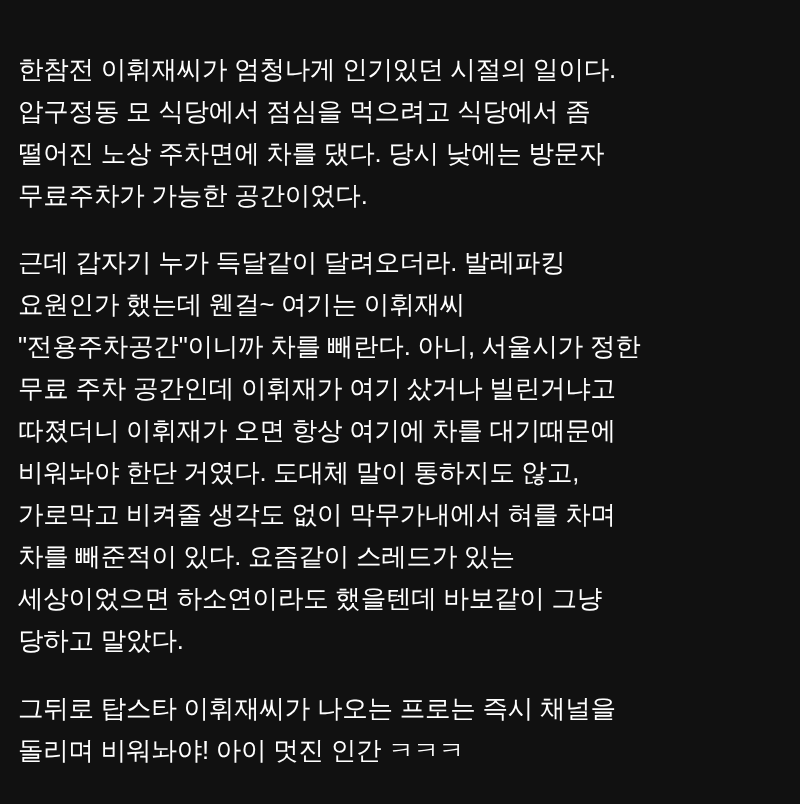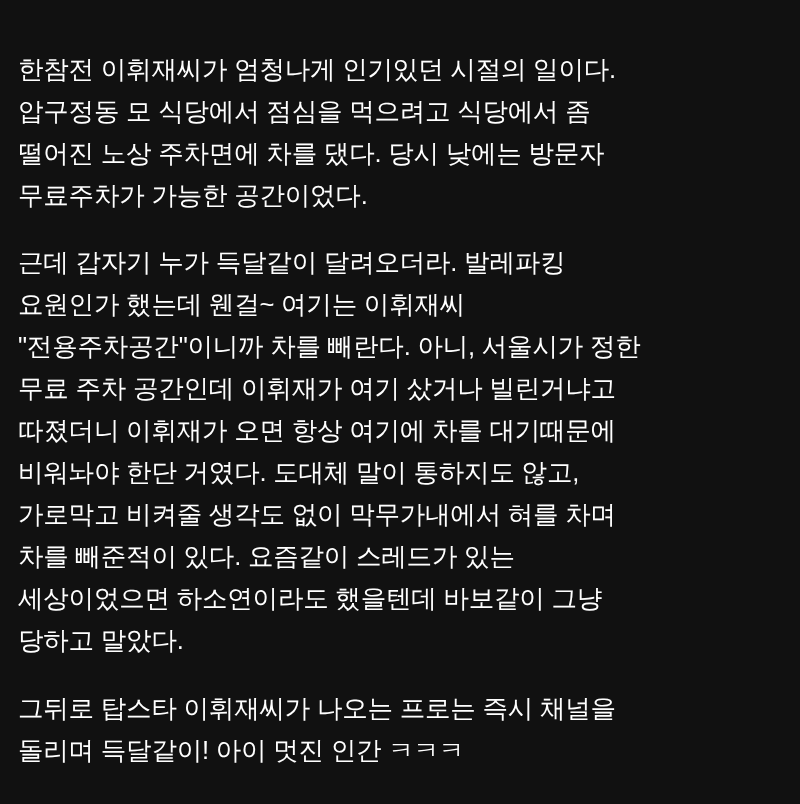--- a/index.html
+++ b/index.html
@@ -45,14 +45,14 @@
 요원인가 했는데 웬걸~ 여기는 이휘재씨
 "전용주차공간"이니까 차를 빼란다. 아니, 서울시가 정한
 무료 주차 공간인데 이휘재가 여기 샀거나 빌린거냐고
 따졌더니 이휘재가 오면 항상 여기에 차를 대기때문에
 비워놔야 한단 거였다. 도대체 말이 통하지도 않고,
 가로막고 비켜줄 생각도 없이 막무가내에서 혀를 차며
 차를 빼준적이 있다. 요즘같이 스레드가 있는
 세상이었으면 하소연이라도 했을텐데 바보같이 그냥
 당하고 말았다.</p>
   <p class="para">그뒤로 탑스타 이휘재씨가 나오는 프로는 즉시 채널을
-돌리며 득달같이! 아이 멋진 인간 ㅋㅋㅋ</p>
+돌리며 비워놔야! 아이 멋진 인간 ㅋㅋㅋ</p>
 </div>
 
 </body></html>

